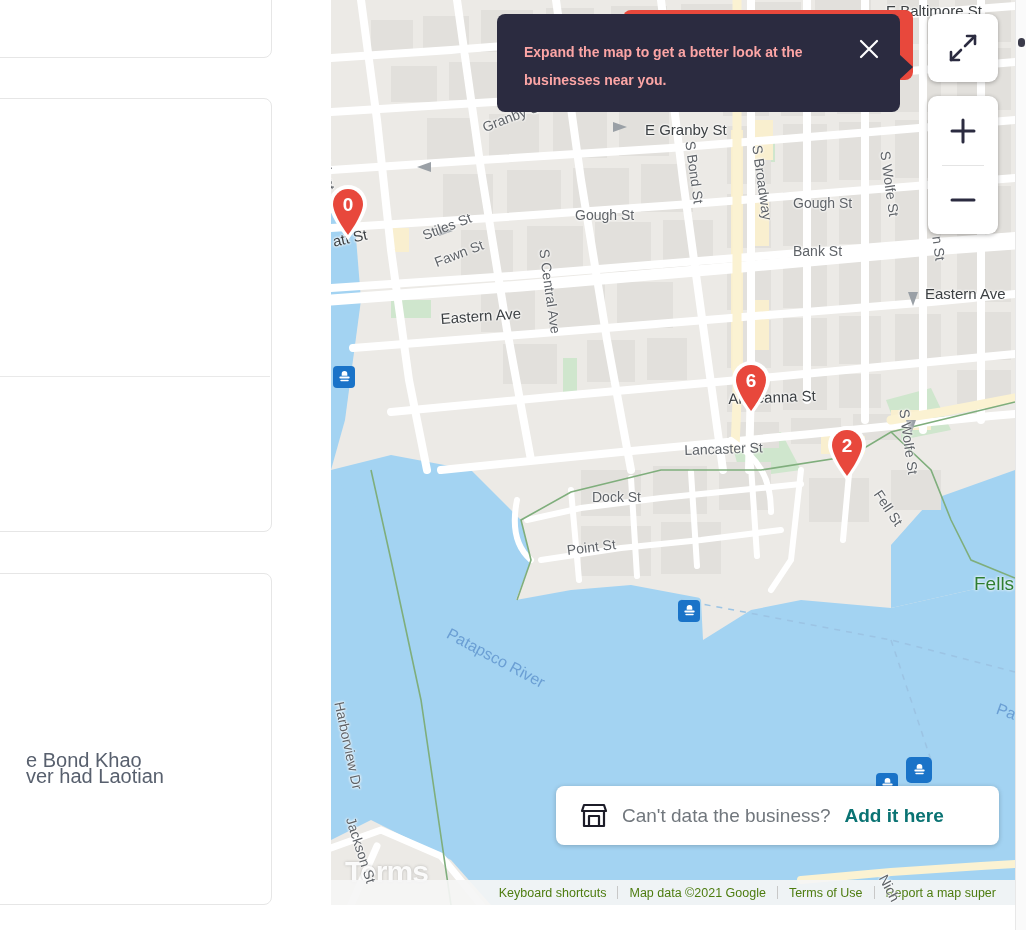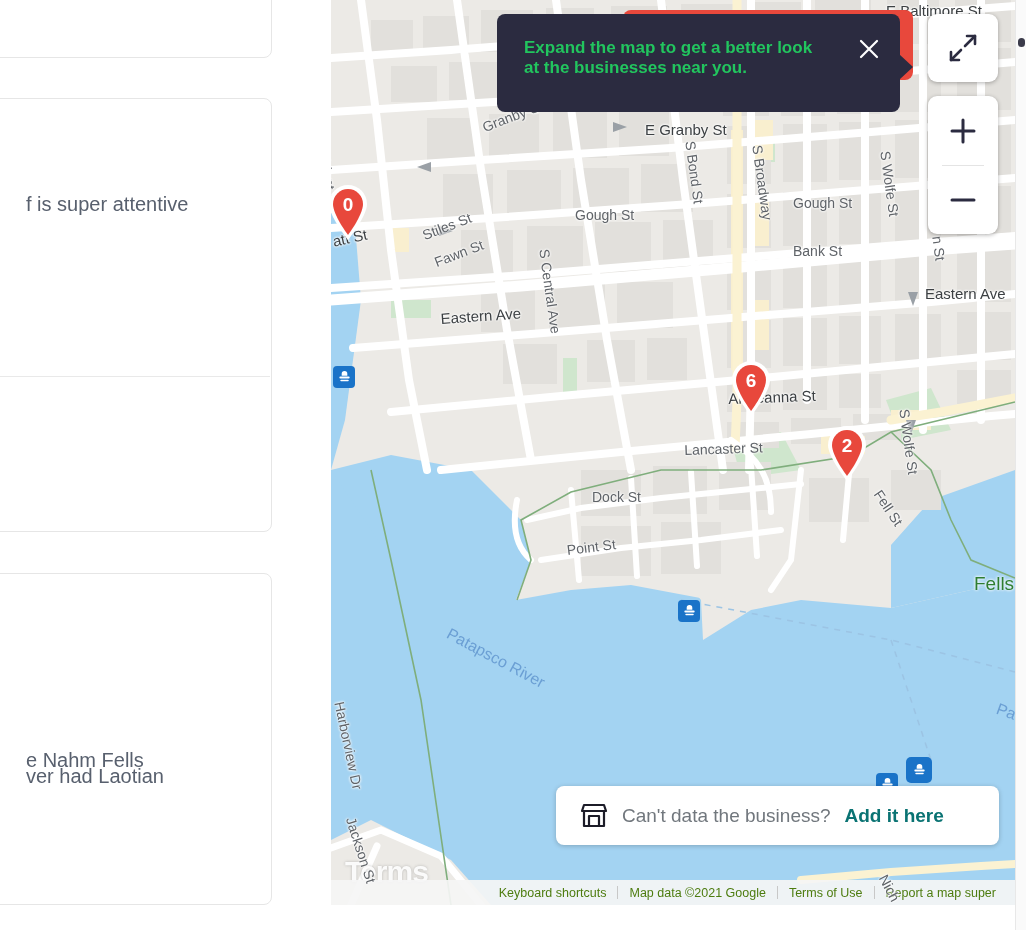--- a/index.html
+++ b/index.html
@@ -102,24 +102,24 @@
     position: absolute;
     right: -13px; top: 40px;
     border-top: 13px solid transparent;
     border-bottom: 13px solid transparent;
     border-left: 14px solid #2b2b40;
   }
   #tooltip-text {
     position: absolute;
     left: 27px; top: 24px;
     width: 300px;
-    color: #22c55e;
-    font-size: 17px;
+    color: #fca5a5;
+    font-size: 14px;
     font-weight: 700;
-    line-height: 20px;
+    line-height: 28px;
   }
   #tooltip-close {
     position: absolute;
     right: 18px; top: 22px;
     width: 26px; height: 26px;
     cursor: pointer;
   }
   #tooltip-close svg { display:block; }
 
   
@@ -244,23 +244,22 @@
 
   <div id="left-panel">
     <div class="review-card card-a"></div>
 
     <div class="review-card card-b">
       <div class="card-divider"></div>
     </div>
 
     <div class="review-card card-c"></div>
 
-    <div class="review-text rt-b">f is super attentive</div>
     <div class="review-text rt-c1">ver had Laotian</div>
-    <div class="review-text rt-c2">e Nahm Fells</div>
+    <div class="review-text rt-c2">e Bond Khao</div>
   </div>
 
   <div id="map">
 
     <svg id="map-canvas" viewBox="0 0 684 905">
       <defs>
         <style>
           .rd  { stroke:#ffffff; fill:none; stroke-linecap:round; }
           .rdy { stroke:#fbf2d2; fill:none; stroke-linecap:round; }
           .blk { fill:#e2e0dc; }

